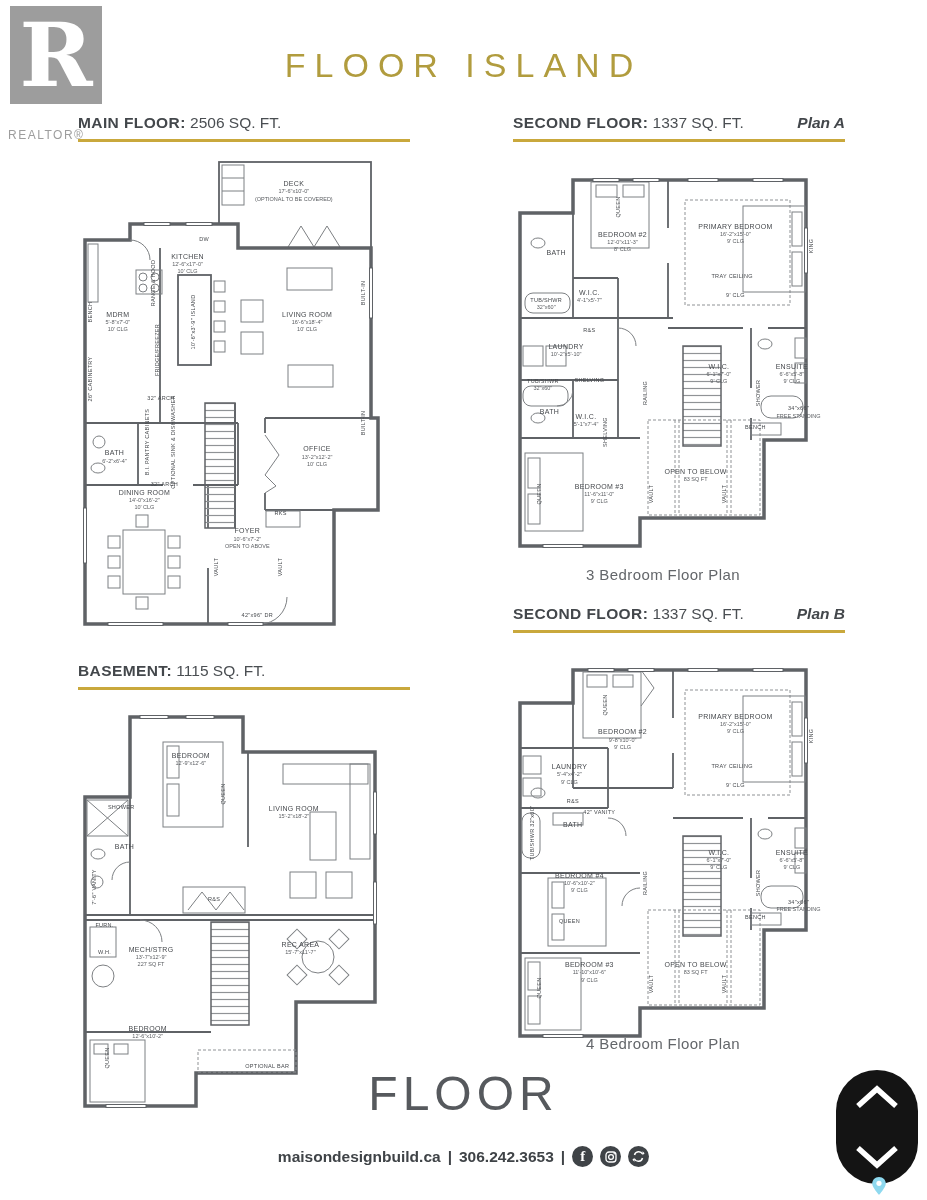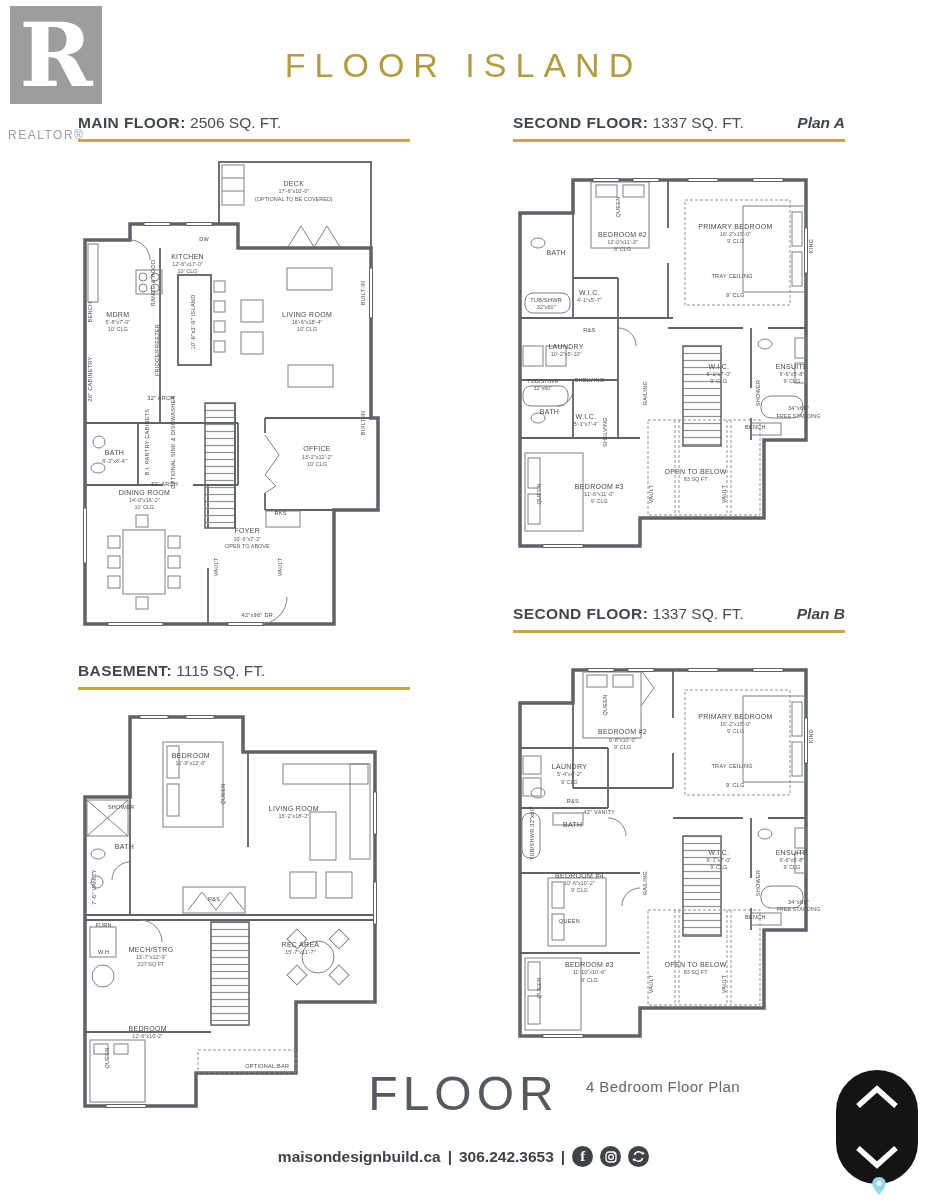--- a/index.html
+++ b/index.html
@@ -412,20 +412,21 @@
             <div class="rn">R&amp;S</div>
           </div>
           <div class="room-label xs rot" style="left: 42%; top: 84%;">
             <div class="rn">VAULT</div>
           </div>
           <div class="room-label xs rot" style="left: 64%; top: 84%;">
             <div class="rn">VAULT</div>
           </div>
         </div>
     </div>
+    <div class="plan-caption" style="top:452px;">3 Bedroom Floor Plan</div>
   </section>
 
   <section class="plan-section" style="left:78px;top:662px;">
     <div class="plan-header">
       <span class="plan-title"><b>BASEMENT:</b> <span class="sqft">1115 SQ. FT.</span></span>
       <span class="plan-label"></span>
     </div>
     <div class="gold-rule"></div>
     <div class="plan-canvas" style="top:40px;width:332px;height:440px;">
       <svg width="332" height="440" viewBox="0 0 332 440">
@@ -691,21 +692,21 @@
             <div class="rn">R&amp;S</div>
           </div>
           <div class="room-label xs rot" style="left: 42%; top: 84%;">
             <div class="rn">VAULT</div>
           </div>
           <div class="room-label xs rot" style="left: 64%; top: 84%;">
             <div class="rn">VAULT</div>
           </div>
         </div>
     </div>
-    <div class="plan-caption" style="top:473px;">4 Bedroom Floor Plan</div>
+    <div class="plan-caption" style="top:430px;">4 Bedroom Floor Plan</div>
   </section>
 
   <div id="brand">FLOOR</div>
   <div id="contact">
     <span>maisondesignbuild.ca</span>
     <span>|</span>
     <span>306.242.3653</span>
     <span>|</span>
     <span class="social fb">f</span>
     <span class="social">

